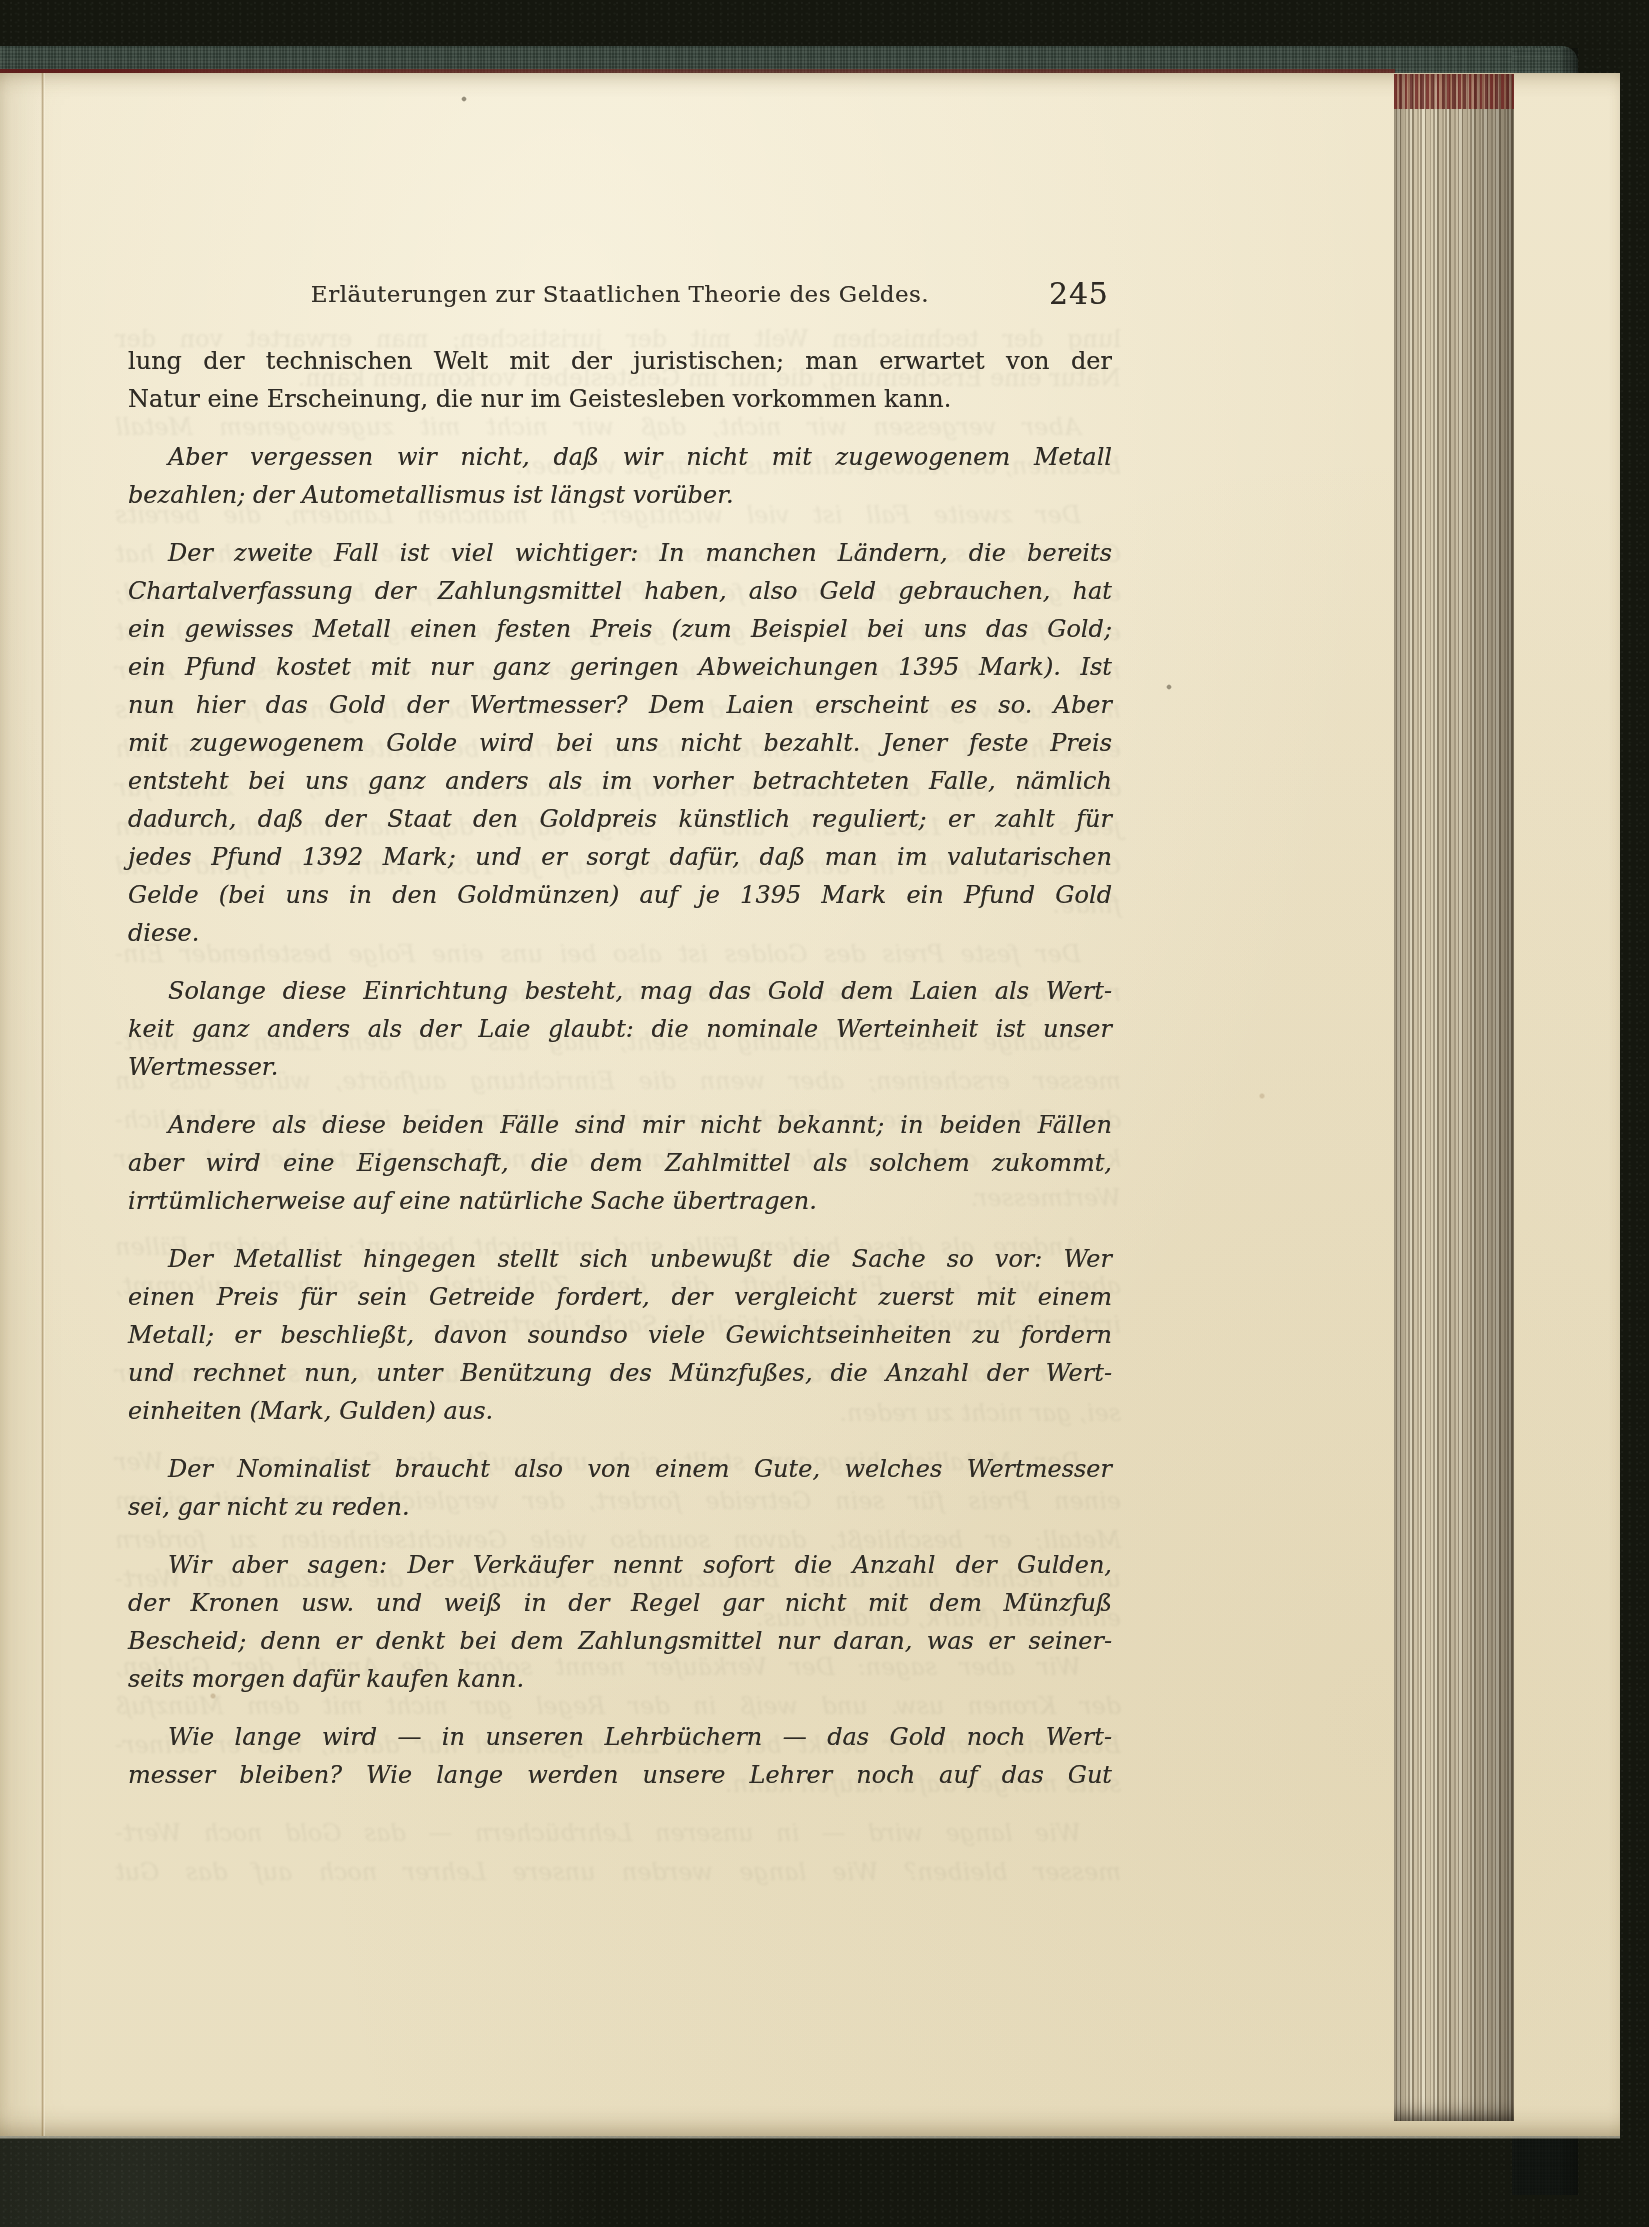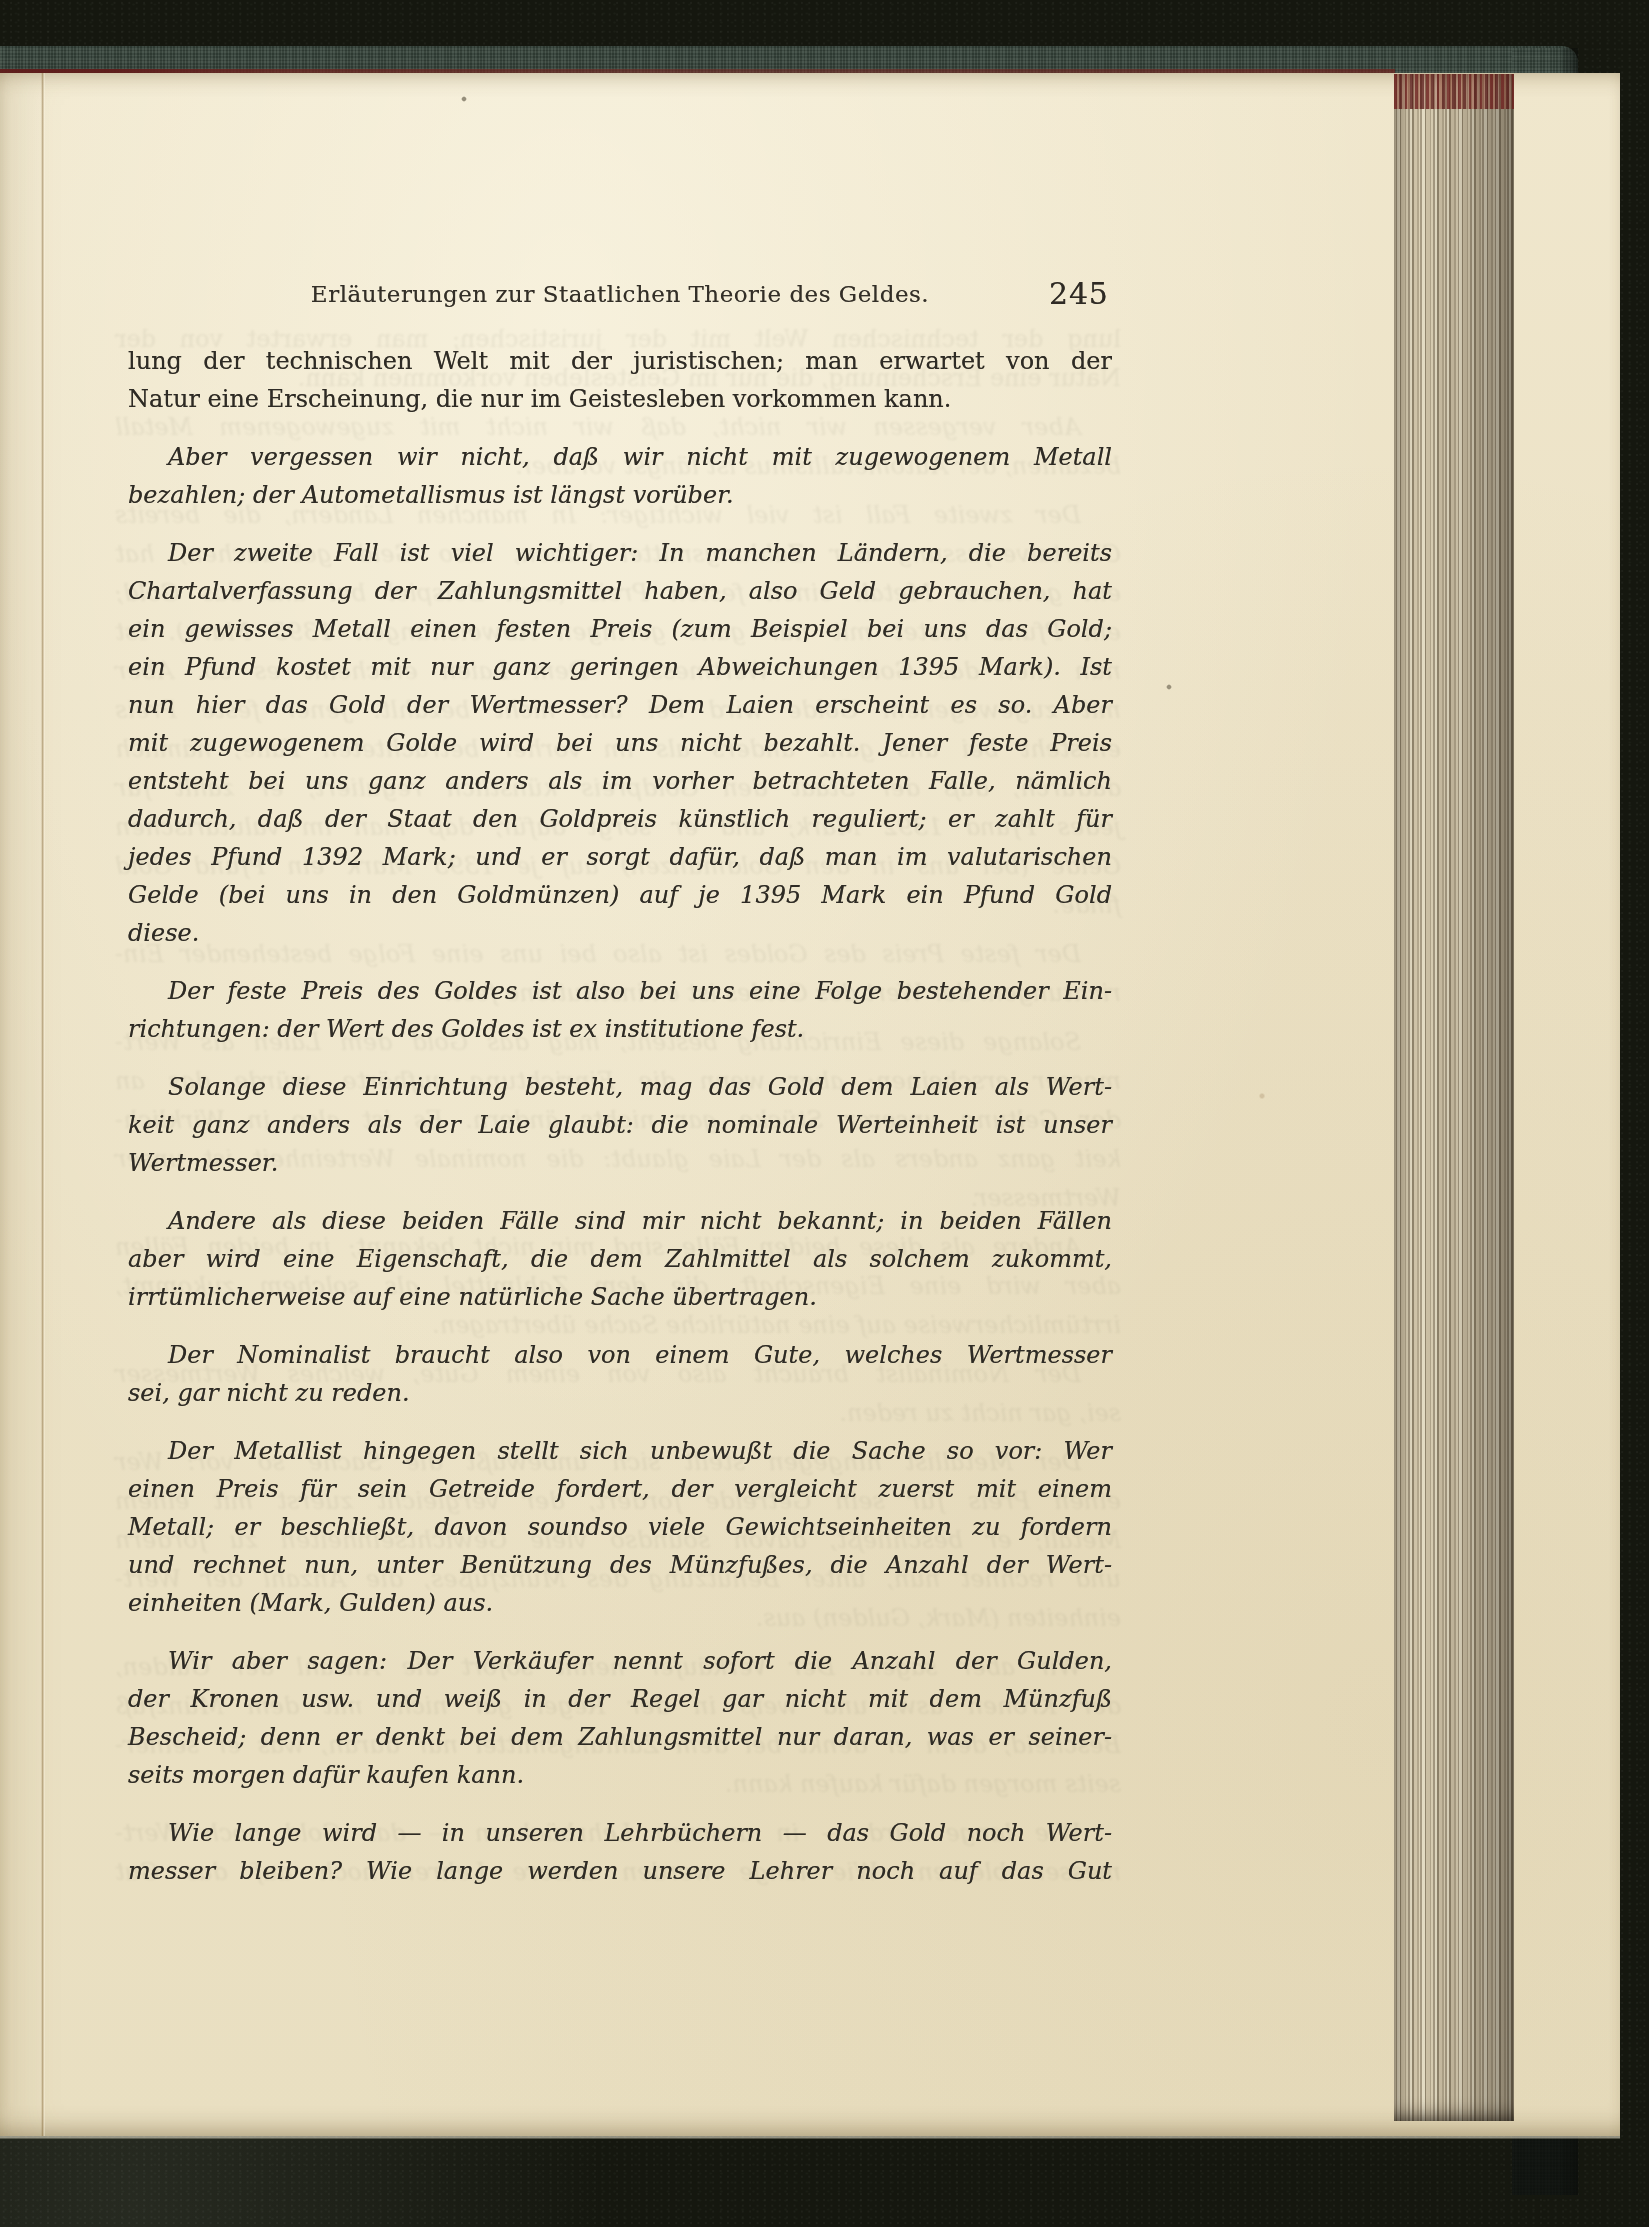--- a/index.html
+++ b/index.html
@@ -199,45 +199,41 @@
         <div class="line">ein Pfund kostet mit nur ganz geringen Abweichungen 1395 Mark). Ist</div>
         <div class="line">nun hier das Gold der Wertmesser? Dem Laien erscheint es so. Aber</div>
         <div class="line">mit zugewogenem Golde wird bei uns nicht bezahlt. Jener feste Preis</div>
         <div class="line">entsteht bei uns ganz anders als im vorher betrachteten Falle, nämlich</div>
         <div class="line">dadurch, daß der Staat den Goldpreis künstlich reguliert; er zahlt für</div>
         <div class="line">jedes Pfund 1392 Mark; und er sorgt dafür, daß man im valutarischen</div>
         <div class="line">Gelde (bei uns in den Goldmünzen) auf je 1395 Mark ein Pfund Gold</div>
         <div class="line end">diese.</div>
       </div>
       <div class="para">
-        <div class="line first">Der feste Preis des Goldes ist also bei uns eine Folge bestehender Ein-</div>
-        <div class="line end">richtungen: der Wert des Goldes ist ex institutione fest.</div>
-      </div>
-      <div class="para">
         <div class="line first">Solange diese Einrichtung besteht, mag das Gold dem Laien als Wert-</div>
         <div class="line">keit ganz anders als der Laie glaubt: die nominale Werteinheit ist unser</div>
         <div class="line end">Wertmesser.</div>
       </div>
       <div class="para">
         <div class="line first">Andere als diese beiden Fälle sind mir nicht bekannt; in beiden Fällen</div>
         <div class="line">aber wird eine Eigenschaft, die dem Zahlmittel als solchem zukommt,</div>
         <div class="line end">irrtümlicherweise auf eine natürliche Sache übertragen.</div>
-      </div>
-      <div class="para">
-        <div class="line first">Der Nominalist braucht also von einem Gute, welches Wertmesser</div>
-        <div class="line end">sei, gar nicht zu reden.</div>
       </div>
       <div class="para">
         <div class="line first">Der Metallist hingegen stellt sich unbewußt die Sache so vor: Wer</div>
         <div class="line">einen Preis für sein Getreide fordert, der vergleicht zuerst mit einem</div>
         <div class="line">Metall; er beschließt, davon soundso viele Gewichtseinheiten zu fordern</div>
         <div class="line">und rechnet nun, unter Benützung des Münzfußes, die Anzahl der Wert-</div>
         <div class="line end">einheiten (Mark, Gulden) aus.</div>
       </div>
       <div class="para">
+        <div class="line first">Der Nominalist braucht also von einem Gute, welches Wertmesser</div>
+        <div class="line end">sei, gar nicht zu reden.</div>
+      </div>
+      <div class="para">
         <div class="line first">Wir aber sagen: Der Verkäufer nennt sofort die Anzahl der Gulden,</div>
         <div class="line">der Kronen usw. und weiß in der Regel gar nicht mit dem Münzfuß</div>
         <div class="line">Bescheid; denn er denkt bei dem Zahlungsmittel nur daran, was er seiner-</div>
         <div class="line end">seits morgen dafür kaufen kann.</div>
       </div>
       <div class="para">
         <div class="line first">Wie lange wird — in unseren Lehrbüchern — das Gold noch Wert-</div>
         <div class="line">messer bleiben? Wie lange werden unsere Lehrer noch auf das Gut</div>
       </div>
     </div>

